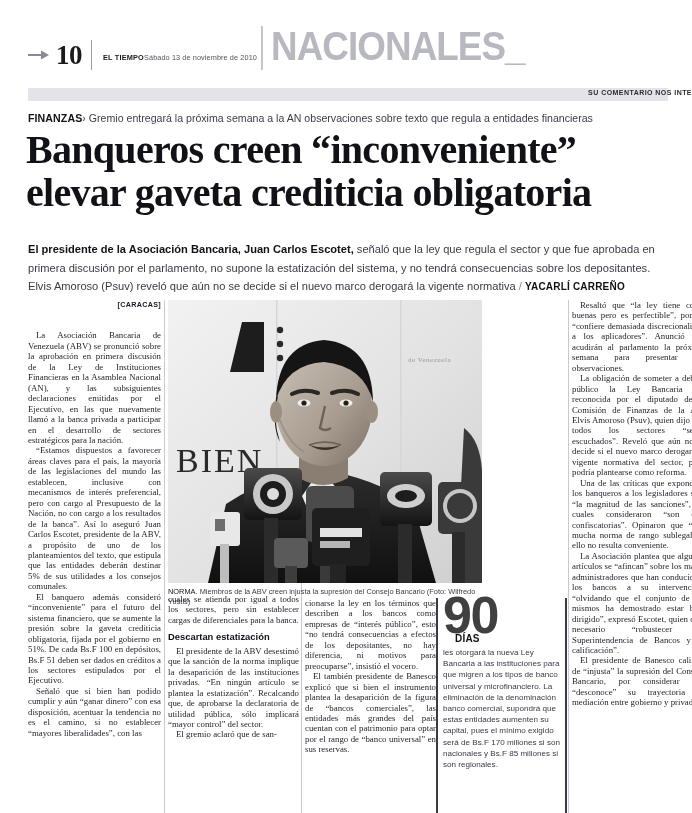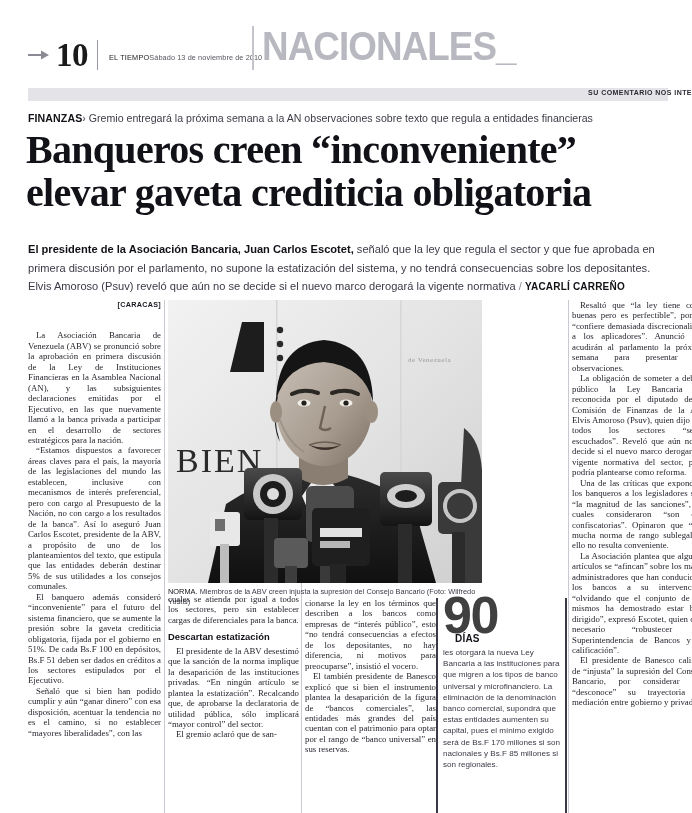--- a/index.html
+++ b/index.html
@@ -19,36 +19,36 @@
   .mast-inner {
     position:absolute; left:28px; top:38px;
     display:flex; align-items:center; height:34px;
   }
   .arrow-icon {
     width:22px; height:14px; position:relative; margin-right:6px;
   }
   .arrow-icon svg { display:block; }
   .folio {
     font-family:"Liberation Serif", serif;
-    font-weight:bold; font-size:33px; line-height:27px;
+    font-weight:bold; font-size:27px; line-height:27px;
     color:#1a1a1a; letter-spacing:-0.5px;
     padding-right:9px;
   }
   .mast-rule {
     width:1px; height:30px; background:#9a9aa5; margin-right:11px;
   }
   .mast-meta {
     font-size:7.3px; color:#3a3a46; letter-spacing:0.1px;
     white-space:nowrap; padding-top:4px;
   }
-  .mast-meta b { font-weight:normal; color:#1a1a1a; letter-spacing:0.2px; }
+  .mast-meta b { font-weight:bold; color:#1a1a1a; letter-spacing:0.2px; }
   .mast-meta span { color:#55555f; }
 
   .section-wrap {
-    position:absolute; left:252px; top:26px;
+    position:absolute; left:261px; top:26px;
     display:flex; align-items:flex-start;
   }
   .section-rule { width:2px; height:44px; background:#c4c4cc; margin-right:8px; }
   .section-title {
     font-family:"Liberation Sans Narrow","Liberation Sans",sans-serif;
     font-weight:bold; font-size:40px; line-height:40px;
     color:#b8b8c0; letter-spacing:-1px;
     transform:scaleX(0.92); transform-origin:left top;
   }
 

